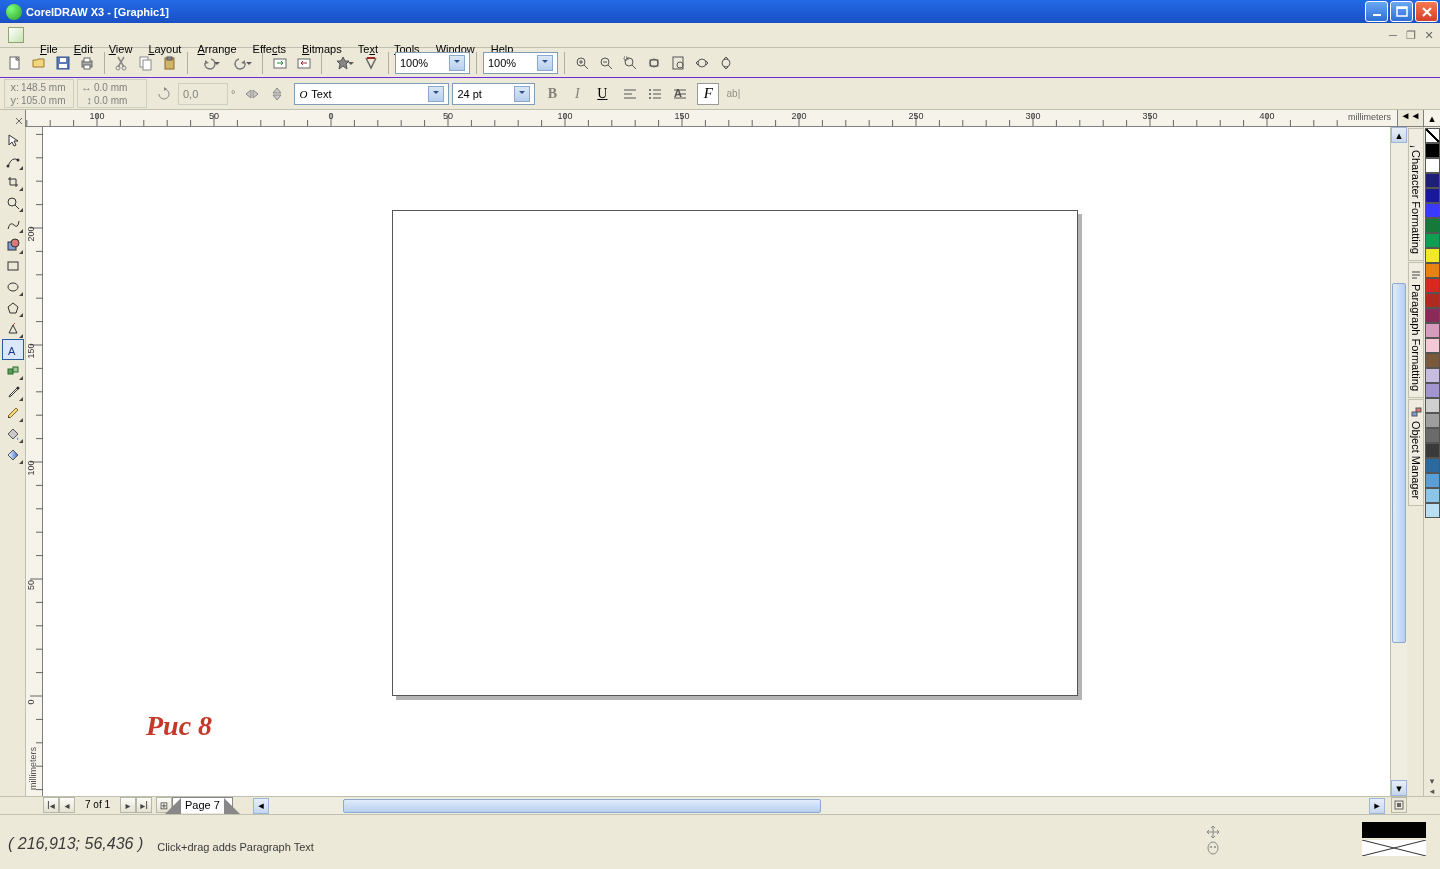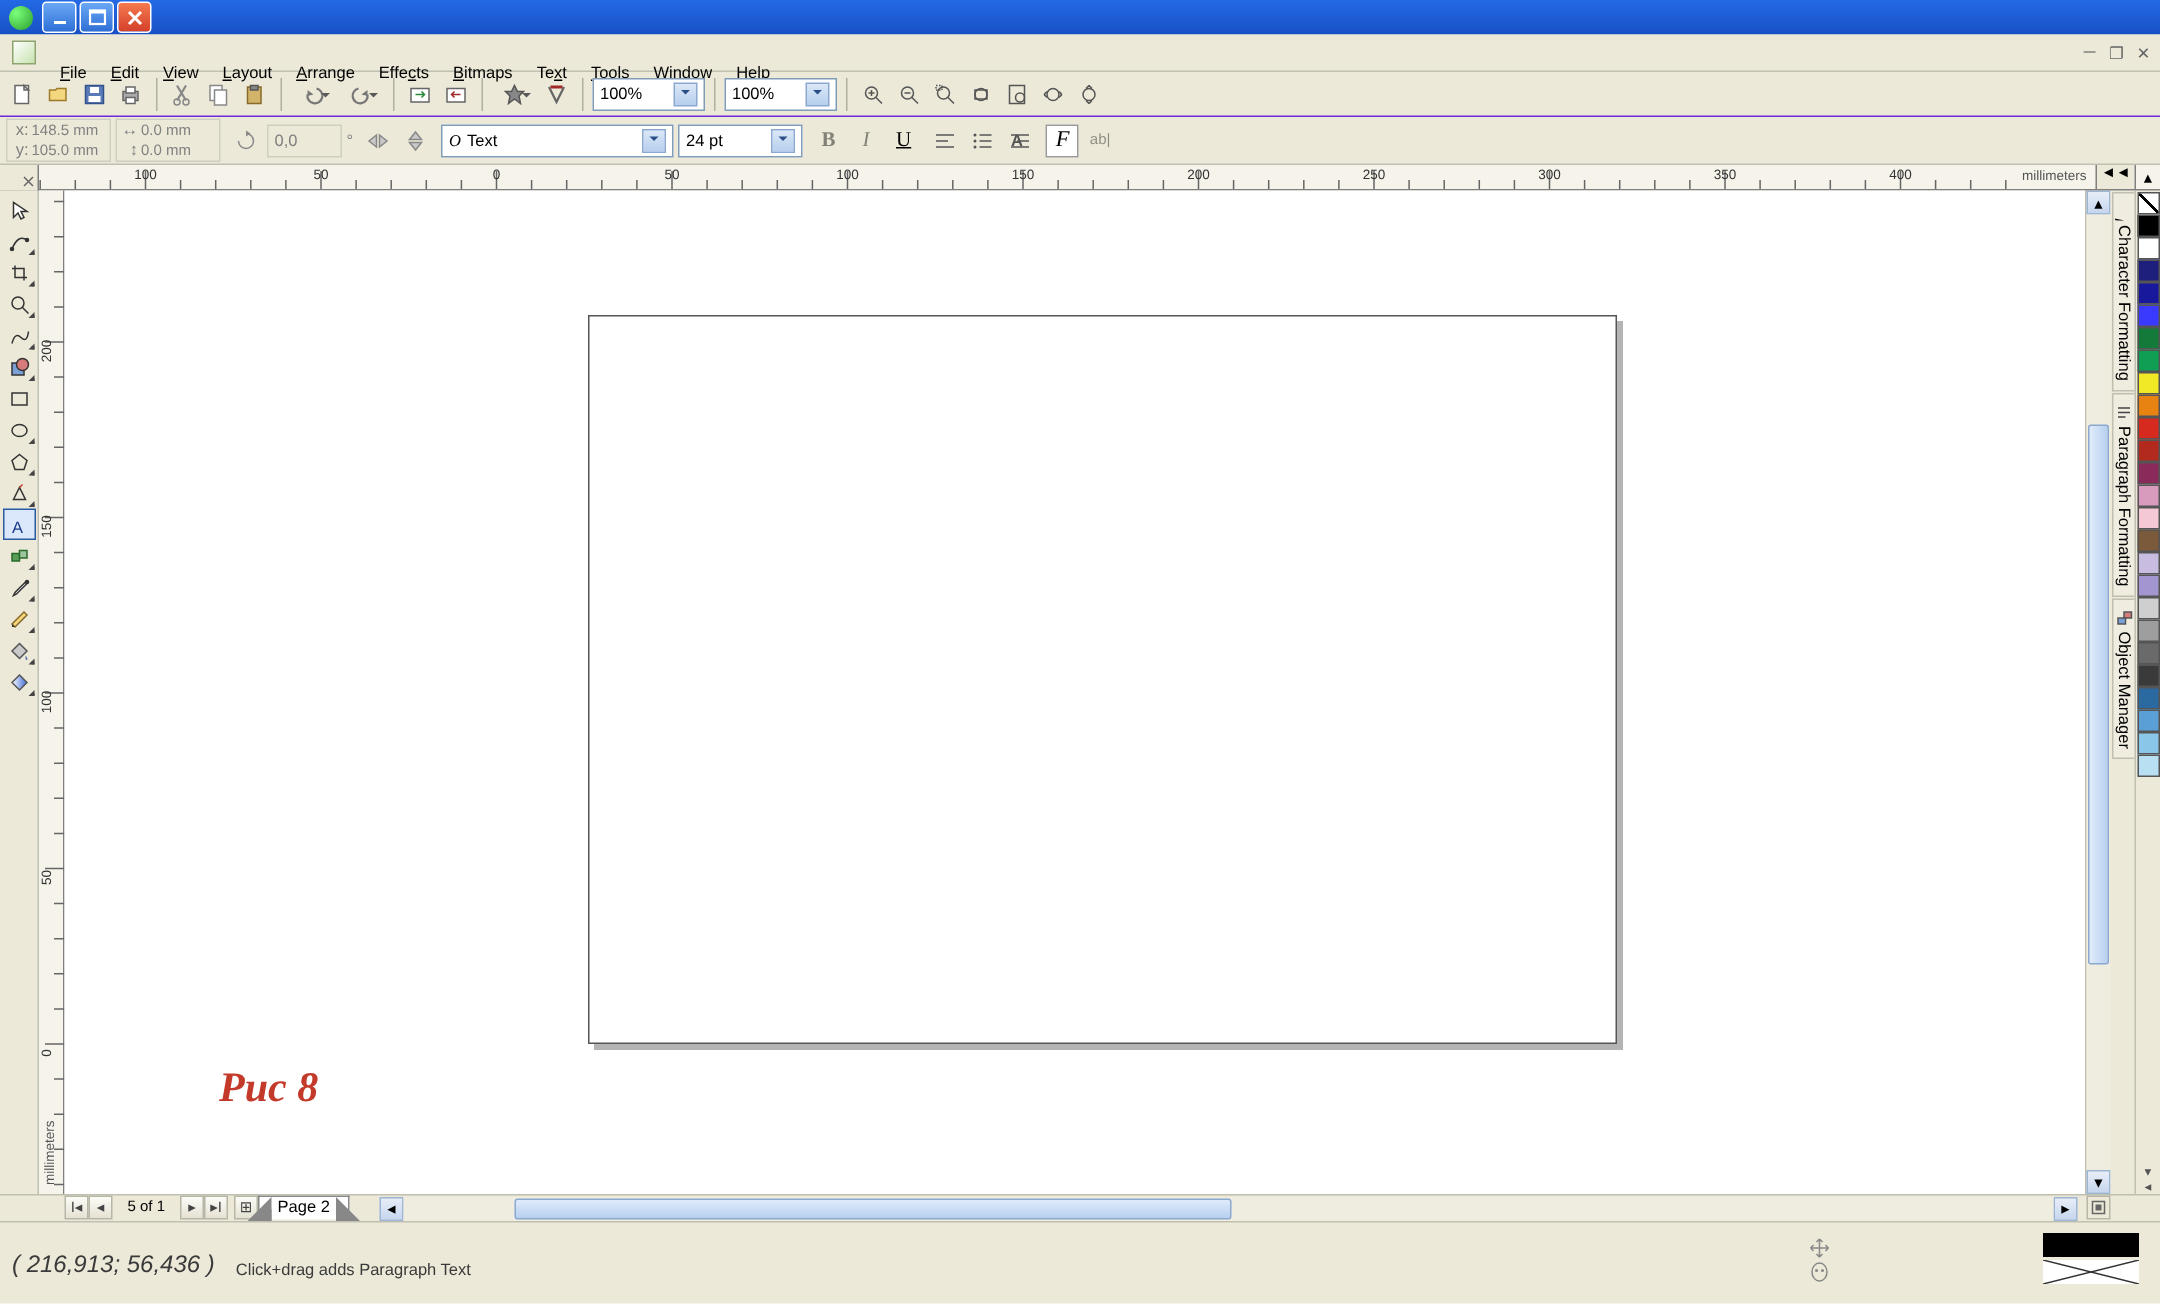--- a/index.html
+++ b/index.html
@@ -108,20 +108,21 @@
 .ticks line { stroke:#666; }
 .ticks text { font-size:9px; fill:#333; }
 .ticks-v line { stroke:#666; }
 .ticks-v text { font-size:9px; fill:#333; }
 </style>
 </head>
 <body>
 
 <div class="titlebar">
   <div class="app-icon"></div>
+  <div class="title">CorelDRAW X3 - [Graphic1]</div>
   <div class="win-btn">
       <svg viewBox="0 0 12 12">
         <rect x="2" y="8" width="8" height="2" fill="#fff"></rect>
       </svg>
     </div>
   <div class="win-btn">
       <svg viewBox="0 0 12 12">
         <rect x="1" y="1" width="10" height="9" fill="none" stroke="#fff" stroke-width="1.5"></rect>
         <rect x="1" y="1" width="10" height="2" fill="#fff"></rect>
       </svg>
@@ -694,27 +695,27 @@
     <div class="nav">◂</div>
   </div>
 </div>
 
 <div class="page-row">
   <div class="left"></div>
   <div class="nav">
     <div class="navbtn">I◂</div>
     <div class="navbtn">◂</div>
   </div>
-  <div class="pgcount">5 of 1</div>
+  <div class="pgcount">7 of 1</div>
   <div class="nav">
     <div class="navbtn">▸</div>
     <div class="navbtn">▸I</div>
   </div>
   <div class="navbtn" style="margin-left:4px;">⊞</div>
-  <div class="tab"><span>Page 2</span></div>
+  <div class="tab"><span>Page 7</span></div>
   <div class="hscroll">
     <div class="btn">◂</div>
     <div class="track">
         <div class="thumb"></div>
       </div>
     <div class="btn">▸</div>
   </div>
   <div class="ext">
       <svg width="10" height="10">
         <rect x="1" y="1" width="8" height="8" fill="none" stroke="#666"></rect>

